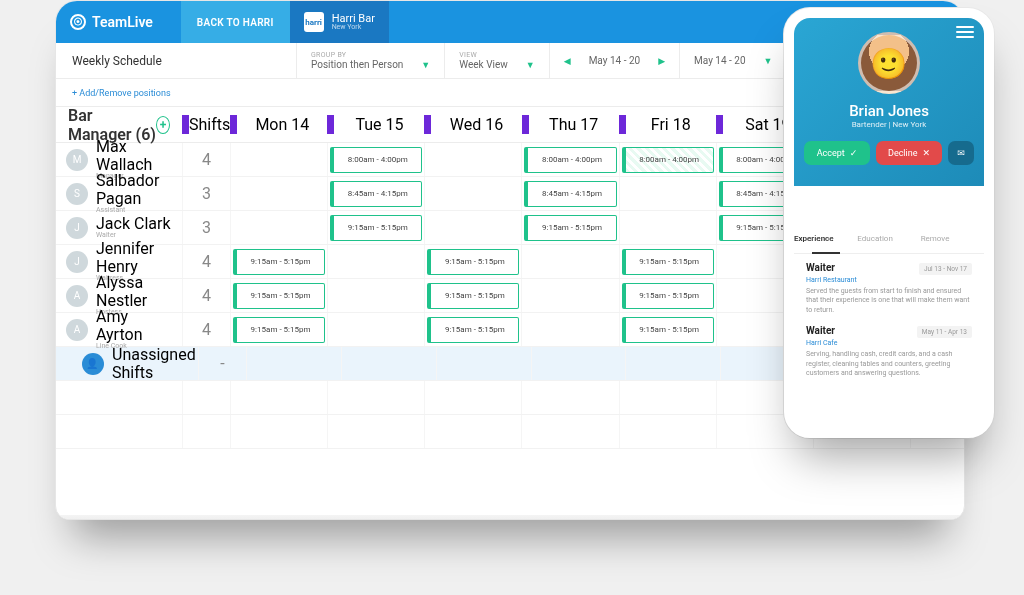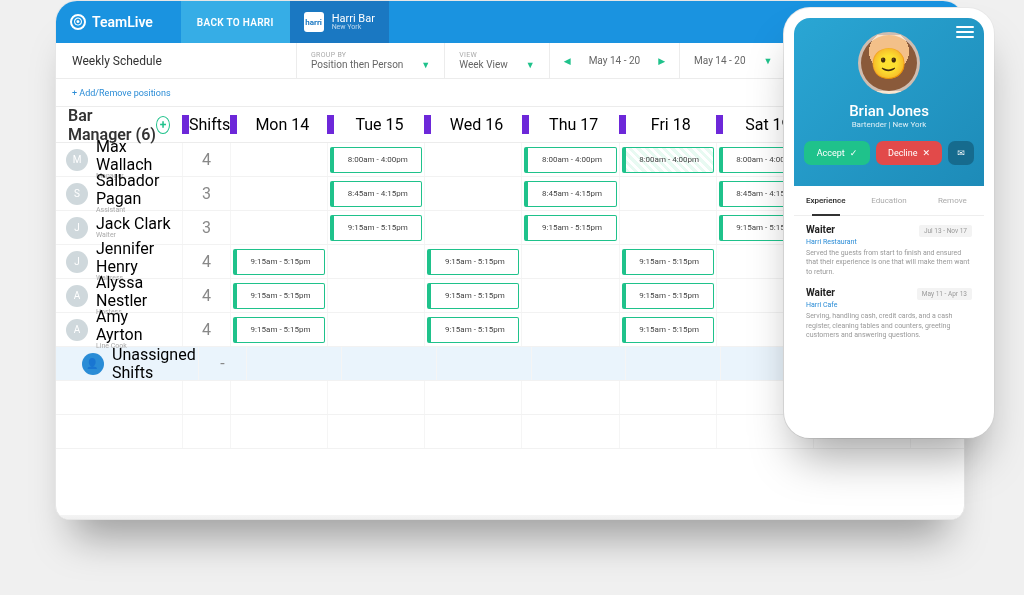--- a/index.html
+++ b/index.html
@@ -100,21 +100,21 @@
   .avatar-lg{width:62px;height:62px;border-radius:50%;border:3px solid rgba(255,255,255,.6);margin:4px auto 8px;background:radial-gradient(circle at 50% 30%,#f3c089 0 20px,#8a5a3a 20px);overflow:hidden;display:flex;align-items:center;justify-content:center;font-size:30px;}
   .ph-name{font-size:15px;font-weight:500;}
   .ph-sub{font-size:8px;opacity:.85;margin-top:0;}
   .ph-actions{display:flex;gap:6px;justify-content:center;margin-top:12px;padding:0 10px;}
   .ph-btn{flex:1;height:24px;border-radius:7px;font-size:9px;display:flex;align-items:center;justify-content:center;gap:5px;color:#fff;}
   .ph-btn.accept{background:#1fc28b;}
   .ph-btn.decline{background:#e24a4a;}
   .ph-btn.mail{flex:0 0 26px;background:#166b8e;}
 
   .ph-tabs{display:flex;font-size:8px;color:#aaa;border-bottom:1px solid #eee;}
-  .ph-tab{flex:1;text-align:center;padding:10px 0;}
+  .ph-tab{flex:1;padding:10px 0;margin-top:38px;}
   .ph-tab.active{color:#333;font-weight:600;position:relative;}
   .ph-tab.active::after{content:"";position:absolute;left:28%;right:28%;bottom:-1px;height:2px;background:#333;}
 
   .ph-body{padding:8px 12px;font-size:8px;color:#666;overflow:auto;height:calc(100% - 168px - 33px);}
   .job{margin-bottom:10px;}
   .job .jt{display:flex;justify-content:space-between;align-items:baseline;}
   .job .jt b{color:#222;font-size:10px;}
   .job .jt .dates{background:#f3f3f3;color:#999;font-size:6.5px;padding:2px 5px;border-radius:2px;}
   .job .place{color:#2a8cd6;font-size:7px;margin:1px 0 3px;}
   .job p{font-size:7px;line-height:1.35;color:#999;}

